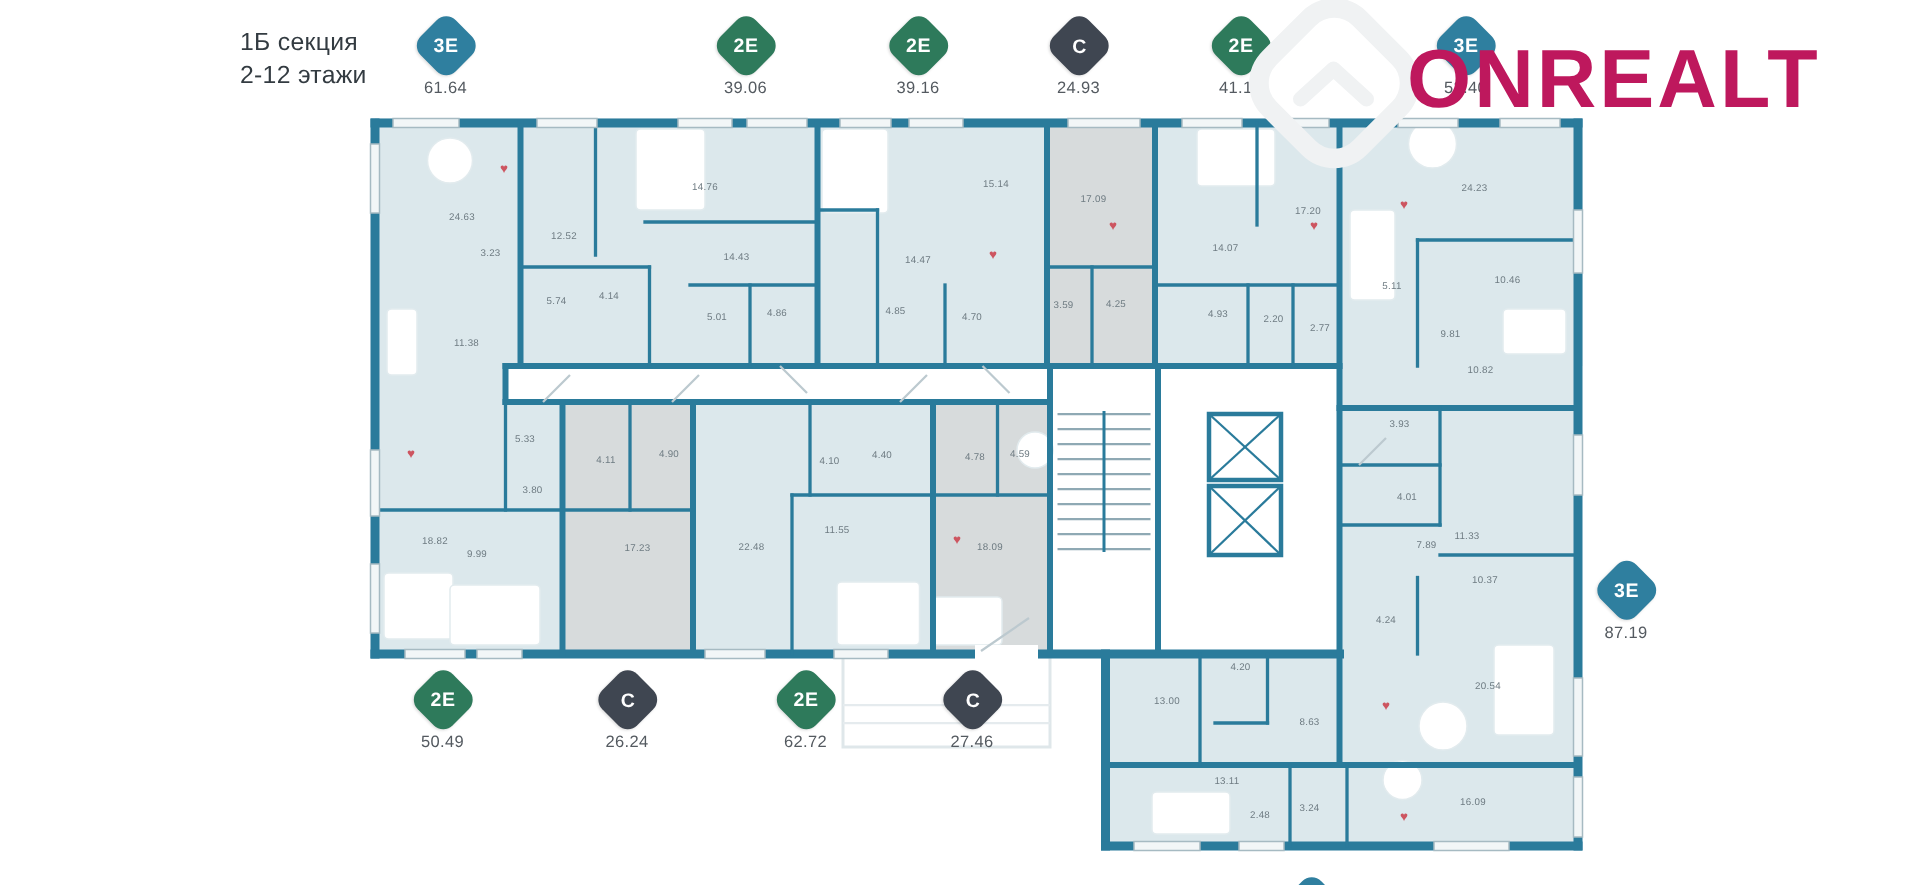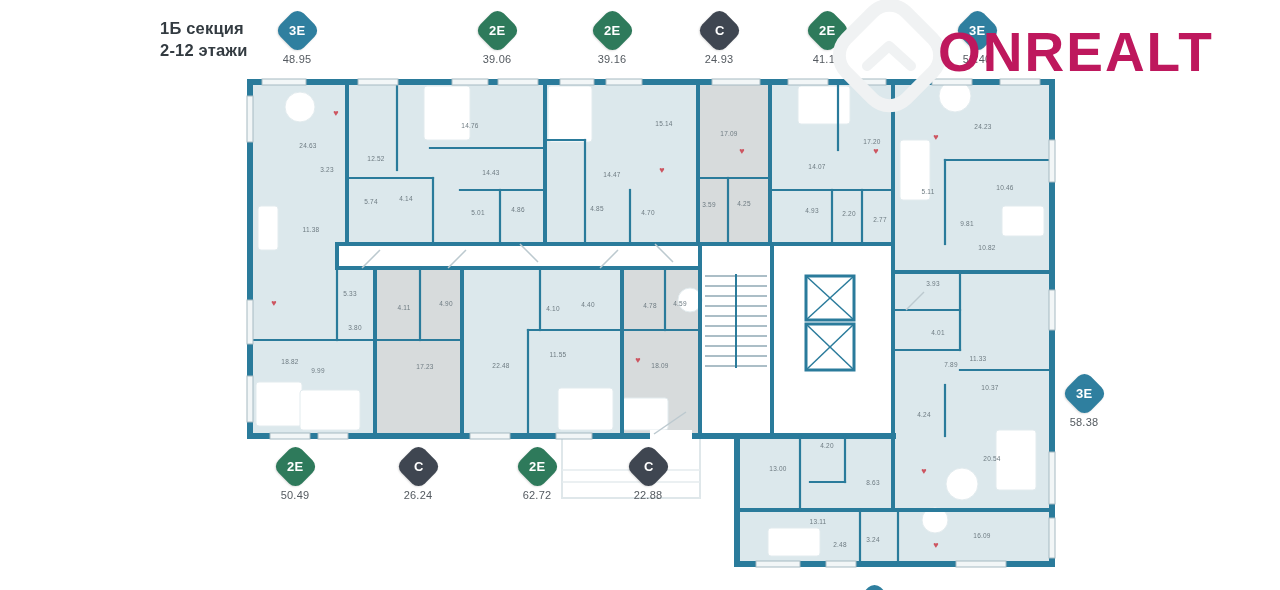--- a/index.html
+++ b/index.html
@@ -5,21 +5,21 @@
   html,body{margin:0;padding:0;}
   body{
     width:1280px;height:590px;position:relative;overflow:hidden;
     background:#ffffff;font-family:"Liberation Sans", sans-serif;
     -webkit-font-smoothing:antialiased;
   }
   .stage{position:absolute;inset:0;width:1280px;height:590px;}
   
   .header-title{
     position:absolute;left:160px;top:17px;font-size:16.5px;line-height:22px;
-    color:#333b41;font-weight:700;letter-spacing:.2px;
+    color:#333b41;font-weight:400;letter-spacing:.2px;
   }
   
   .badge{position:absolute;width:76px;margin-left:-38px;text-align:center;cursor:pointer;}
   .diamond{
     width:33px;height:33px;margin:0 auto;border-radius:9px;
     transform:rotate(45deg);display:flex;align-items:center;justify-content:center;
     box-shadow:0 1px 2px rgba(0,0,0,.15);
   }
   .diamond span{transform:rotate(-45deg);color:#fff;font-size:13px;font-weight:bold;letter-spacing:.3px;}
   .v-teal{background:#2f7f9f;}
@@ -295,21 +295,21 @@
 
   <div class="header-title">
     <div>1Б секция</div>
     <div>2-12 этажи</div>
   </div>
 
   <div class="badge" style="left:297px;top:14px">
     <div class="diamond v-teal">
         <span>3Е</span>
       </div>
-    <div class="area">48.95</div>
+    <div class="area">61.64</div>
   </div>
   <div class="badge" style="left:497px;top:14px">
     <div class="diamond v-green">
         <span>2Е</span>
       </div>
     <div class="area">39.06</div>
   </div>
   <div class="badge" style="left:612px;top:14px">
     <div class="diamond v-green">
         <span>2Е</span>
@@ -349,27 +349,27 @@
   <div class="badge" style="left:537px;top:450px">
     <div class="diamond v-green">
         <span>2Е</span>
       </div>
     <div class="area">62.72</div>
   </div>
   <div class="badge" style="left:648px;top:450px">
     <div class="diamond v-dark">
         <span>С</span>
       </div>
-    <div class="area">22.88</div>
+    <div class="area">27.46</div>
   </div>
   <div class="badge" style="left:1084px;top:377px">
     <div class="diamond v-teal">
         <span>3Е</span>
       </div>
-    <div class="area">58.38</div>
+    <div class="area">87.19</div>
   </div>
 
   <div class="partial-diamond" style="left:858px;top:588px;"></div>
 
   <div class="watermark">
     <svg width="135" height="135" viewBox="0 0 135 135">
       <rect x="25" y="25" width="85" height="85" rx="24" fill="none" stroke="#f0f2f3" stroke-width="13" transform="rotate(45 67.5 67.5)"></rect>
       <path d="M45,78 L67,58 L89,78" fill="none" stroke="#f0f2f3" stroke-width="10" stroke-linecap="round" stroke-linejoin="round"></path>
     </svg>
     <div class="brand">ONREALT</div>

